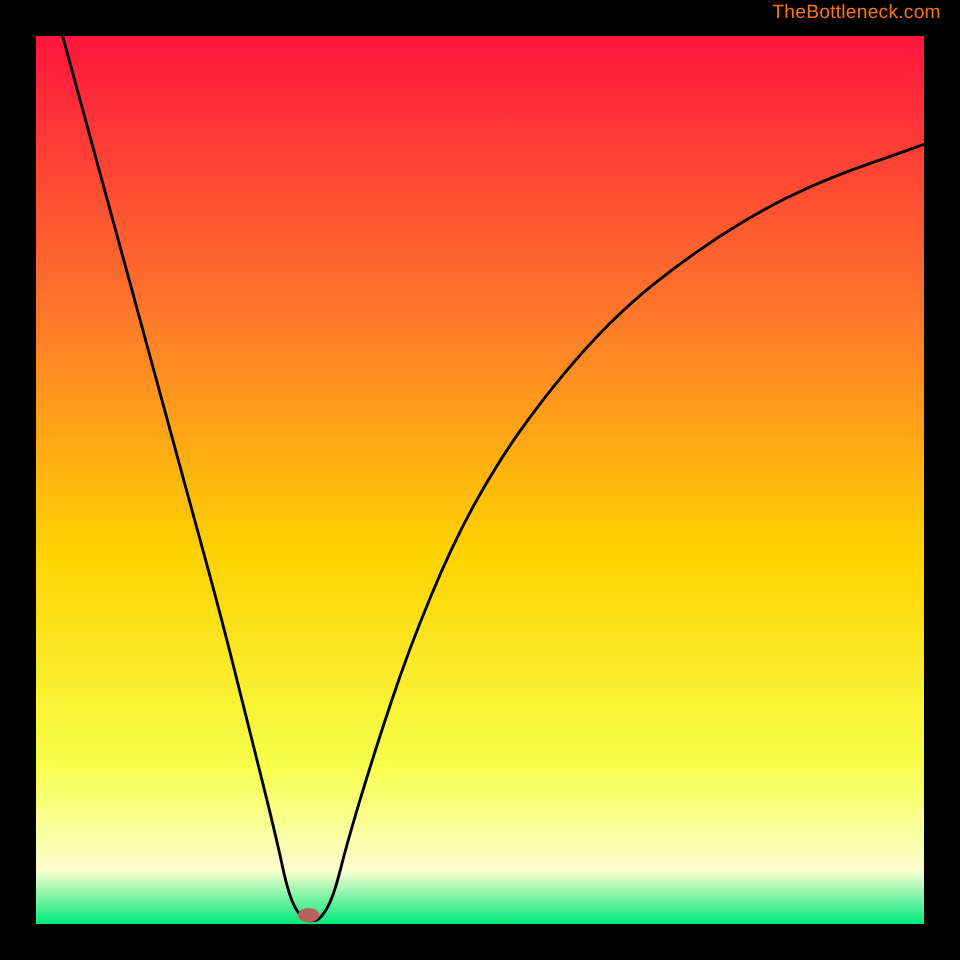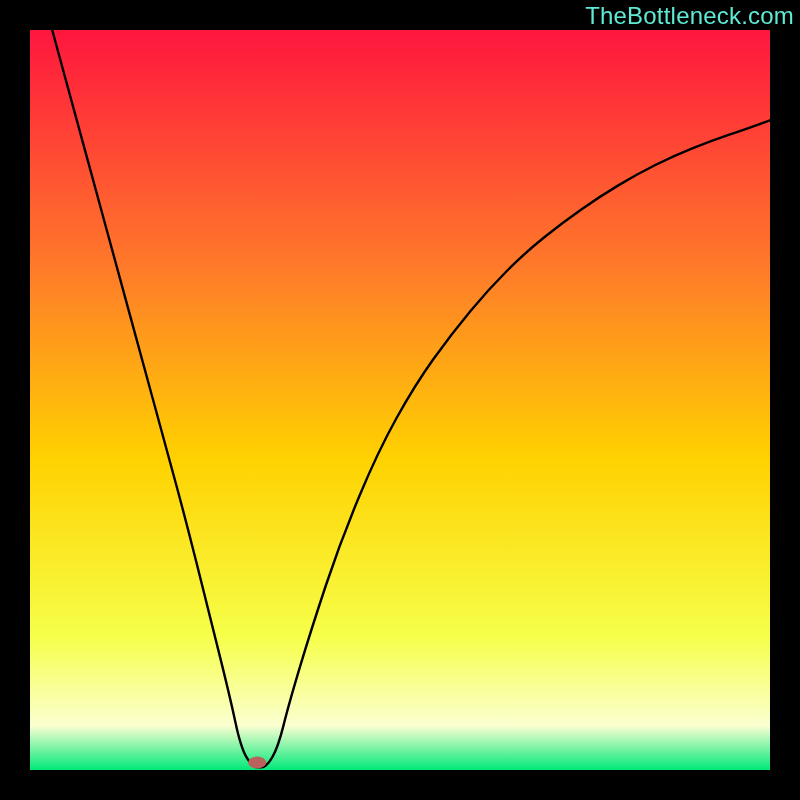--- a/index.html
+++ b/index.html
@@ -13,23 +13,23 @@
   }
   .frame {
     position: relative;
     width: 800px;
     height: 800px;
     background: #000;
   }
   .watermark {
     position: absolute;
     top: 2px;
-    right: 6px;
-    color: #5eead4;
-    font-size: 24px;
+    right: 16px;
+    color: #f97316;
+    font-size: 16px;
     font-weight: 500;
     letter-spacing: 0.2px;
     z-index: 10;
   }
   .plot-area {
     position: absolute;
     left: 30px;
     top: 30px;
     width: 740px;
     height: 740px;

